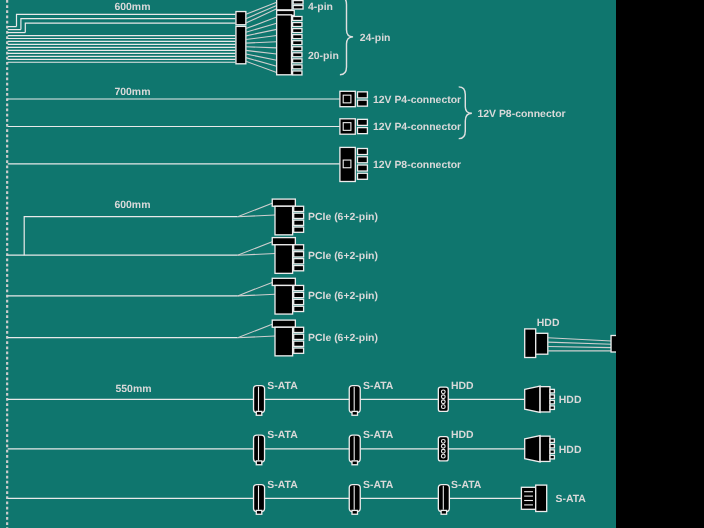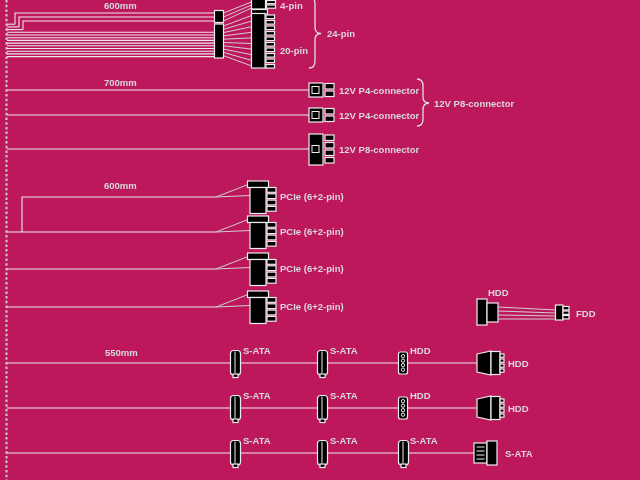--- a/index.html
+++ b/index.html
@@ -1,16 +1,16 @@
 <!DOCTYPE html>
 <html><head>
 <meta charset="utf-8">
 <style>
   html,body{margin:0;padding:0;background:#000;}
-  .stage{position:relative;width:640px;height:480px;background:#be185d;overflow:hidden;}
+  .stage{position:relative;width:560px;height:480px;background:#0f766e;overflow:hidden;}
   svg{display:block;}
   text{font-family:"Liberation Sans","DejaVu Sans",sans-serif;font-size:9.5px;font-weight:bold;fill:#d9d9d9;}
   .wire{stroke:#e9e9e9;stroke-width:1.1;fill:none;}
   .wire-thin{stroke:#cfcfcf;stroke-width:1;fill:none;}
   .icon{stroke:#ededed;stroke-width:1.2;fill:#000;}
   .icon-detail{stroke:#ededed;stroke-width:1;fill:none;}
   .brace{stroke:#e0e0e0;stroke-width:1.3;fill:none;}
   .psu-edge{stroke:#cccccc;stroke-width:2;stroke-dasharray:2.5 2.2;fill:none;}
 </style>
 </head>

